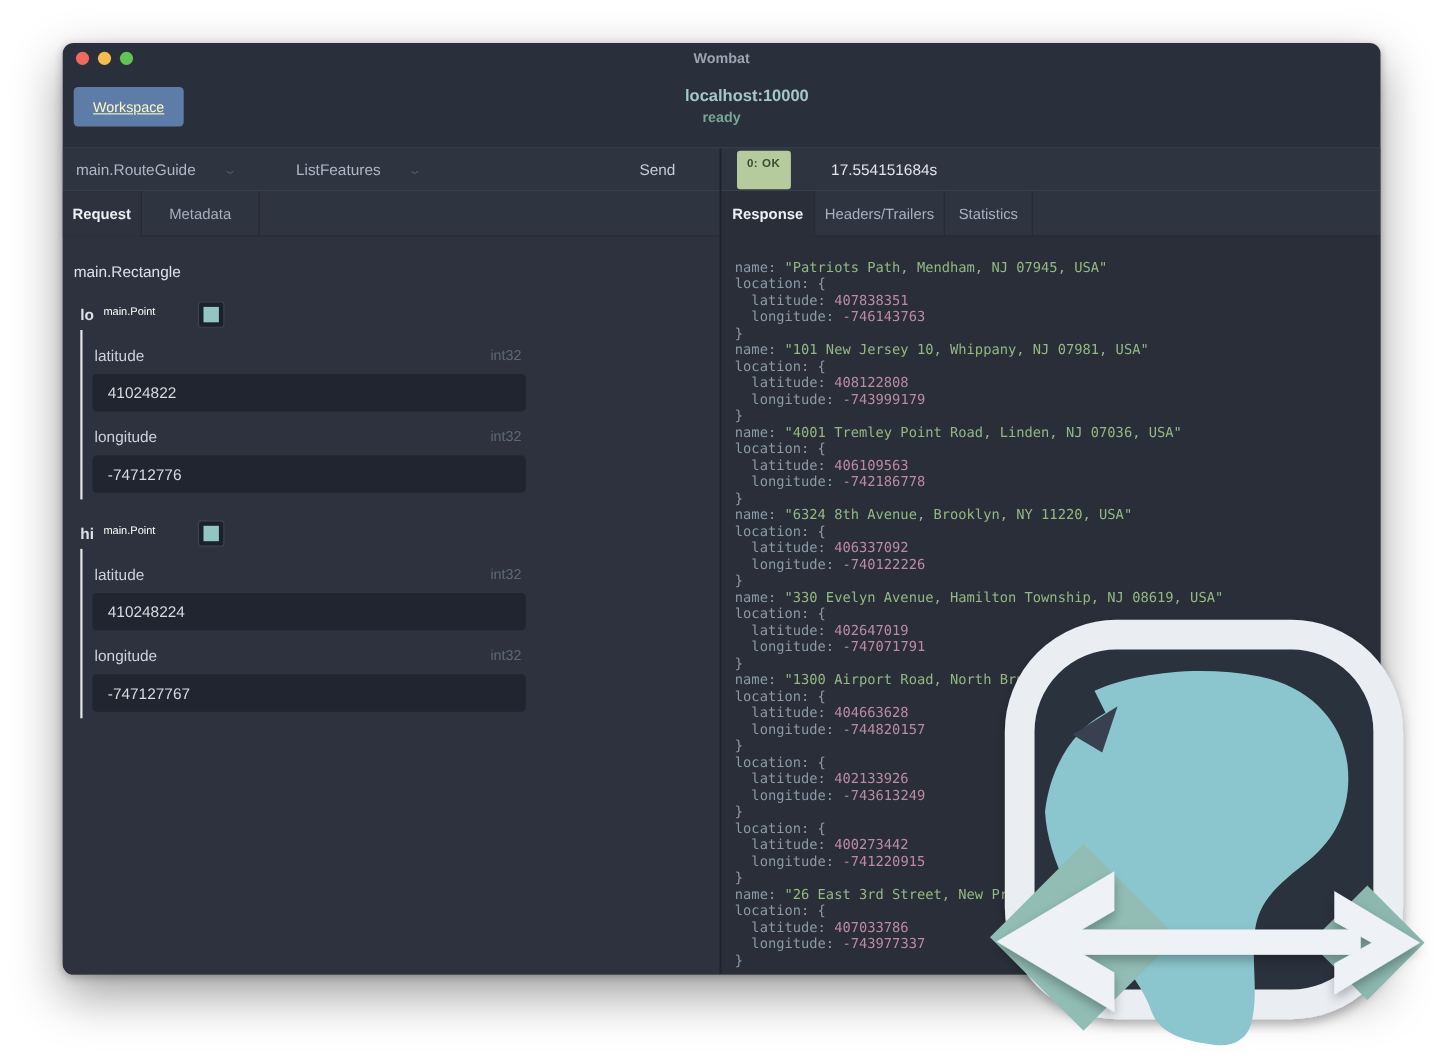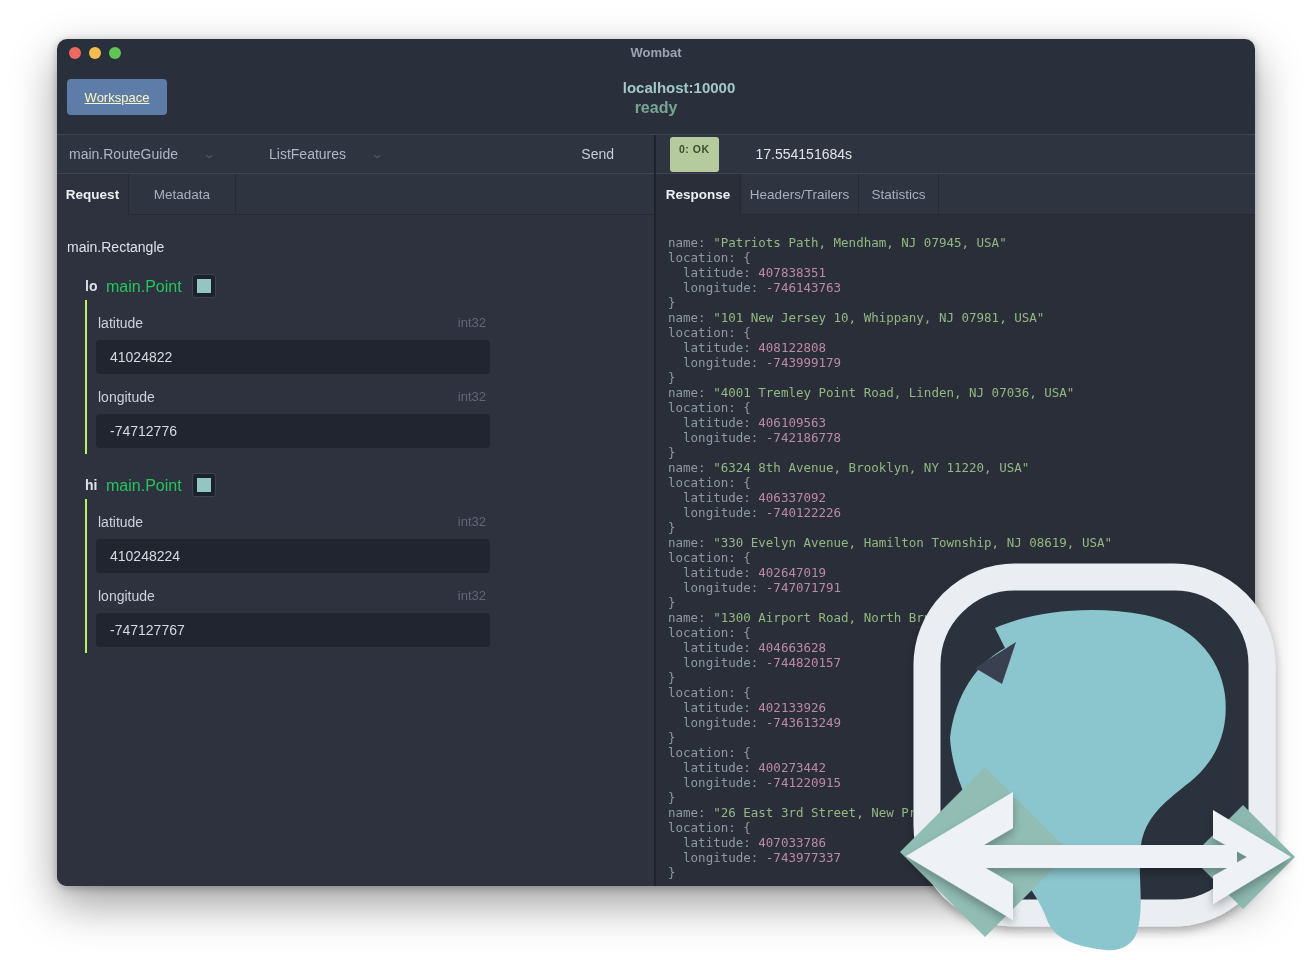--- a/index.html
+++ b/index.html
@@ -25,21 +25,21 @@
     text-align:center;padding-top:6px;font-size:13px;font-weight:700;color:#9aa4b2;
   }
   .header-row{height:67px;position:relative;}
   .workspace-btn{
     position:absolute;left:10px;top:12px;width:100px;height:36px;
     background:#5d7da8;color:#fef9c3;font-size:13px;border:none;border-radius:4px;
     font-family:"Liberation Sans", sans-serif;cursor:default;text-decoration:underline;
   }
   .server-info{position:absolute;left:0;right:0;top:12px;text-align:center;}
   .server-addr{color:#a4c7ca;font-size:15px;font-weight:700;padding-left:46px;}
-  .server-status{color:#76a694;font-size:16px;font-weight:700;margin-top:3px;}
+  .server-status{color:#76a694;font-size:13px;font-weight:700;margin-top:3px;}
 
   
   .main{
     position:absolute;top:95px;bottom:0;left:0;right:0;display:flex;
     border-top:1px solid #3d4452;
   }
   .pane{display:flex;flex-direction:column;min-width:0;}
   .pane-left{width:597px;border-right:2px solid #1e232c;--content:#2d323e;}
   .pane-right{flex:1;--content:#292e39;}
 
@@ -74,30 +74,30 @@
   }
   .pane-left .tab:nth-child(1){width:72px;}
   .pane-left .tab:nth-child(2){width:107px;}
   .pane-right .tab:nth-child(1){width:85px;}
   .pane-right .tab:nth-child(2){width:118px;}
   .pane-right .tab:nth-child(3){width:80px;}
 
   
   .form-scroll{flex:1;background:var(--content);padding:24px 10px 0 10px;overflow:hidden;}
   .msg-type{color:#dce1e9;font-size:14px;}
-  .group{margin-left:18px;}
+  .group{margin-left:6px;}
   .group-header{position:relative;height:26px;margin-top:19px;}
   .group-name{position:absolute;left:0;top:4px;color:#dce1e9;font-size:14px;font-weight:700;}
-  .group-type{position:absolute;left:21px;top:4px;color:#22c55e;font-size:16px;}
+  .group-type{position:absolute;left:21px;top:4px;color:#ffffff;font-size:10px;}
   .checkbox{
     position:absolute;left:107px;top:0;width:24px;height:24px;box-sizing:border-box;
     background:#1c222b;border:1px solid #3b4350;border-radius:3px;
   }
   .checkbox .fill{position:absolute;inset:4px;background:#93c6c3;}
-  .fields{border-left:2px solid #bef264;padding-left:9px;width:394px;padding-bottom:6px;}
+  .fields{border-left:2px solid #e5e5e5;padding-left:9px;width:394px;padding-bottom:6px;}
   .field{padding-top:15px;}
   .field-head{display:flex;justify-content:space-between;margin:0 4px 9px 2px;}
   .field-label{color:#ccd2db;font-size:14px;}
   .field-type{color:#5e6877;font-size:13px;}
   .tinput{
     width:100%;box-sizing:border-box;height:34px;background:#20252f;border:none;
     border-radius:4px;color:#d6dbe2;font-size:14px;padding:0 14px;
     font-family:"Liberation Sans", sans-serif;
   }
 

